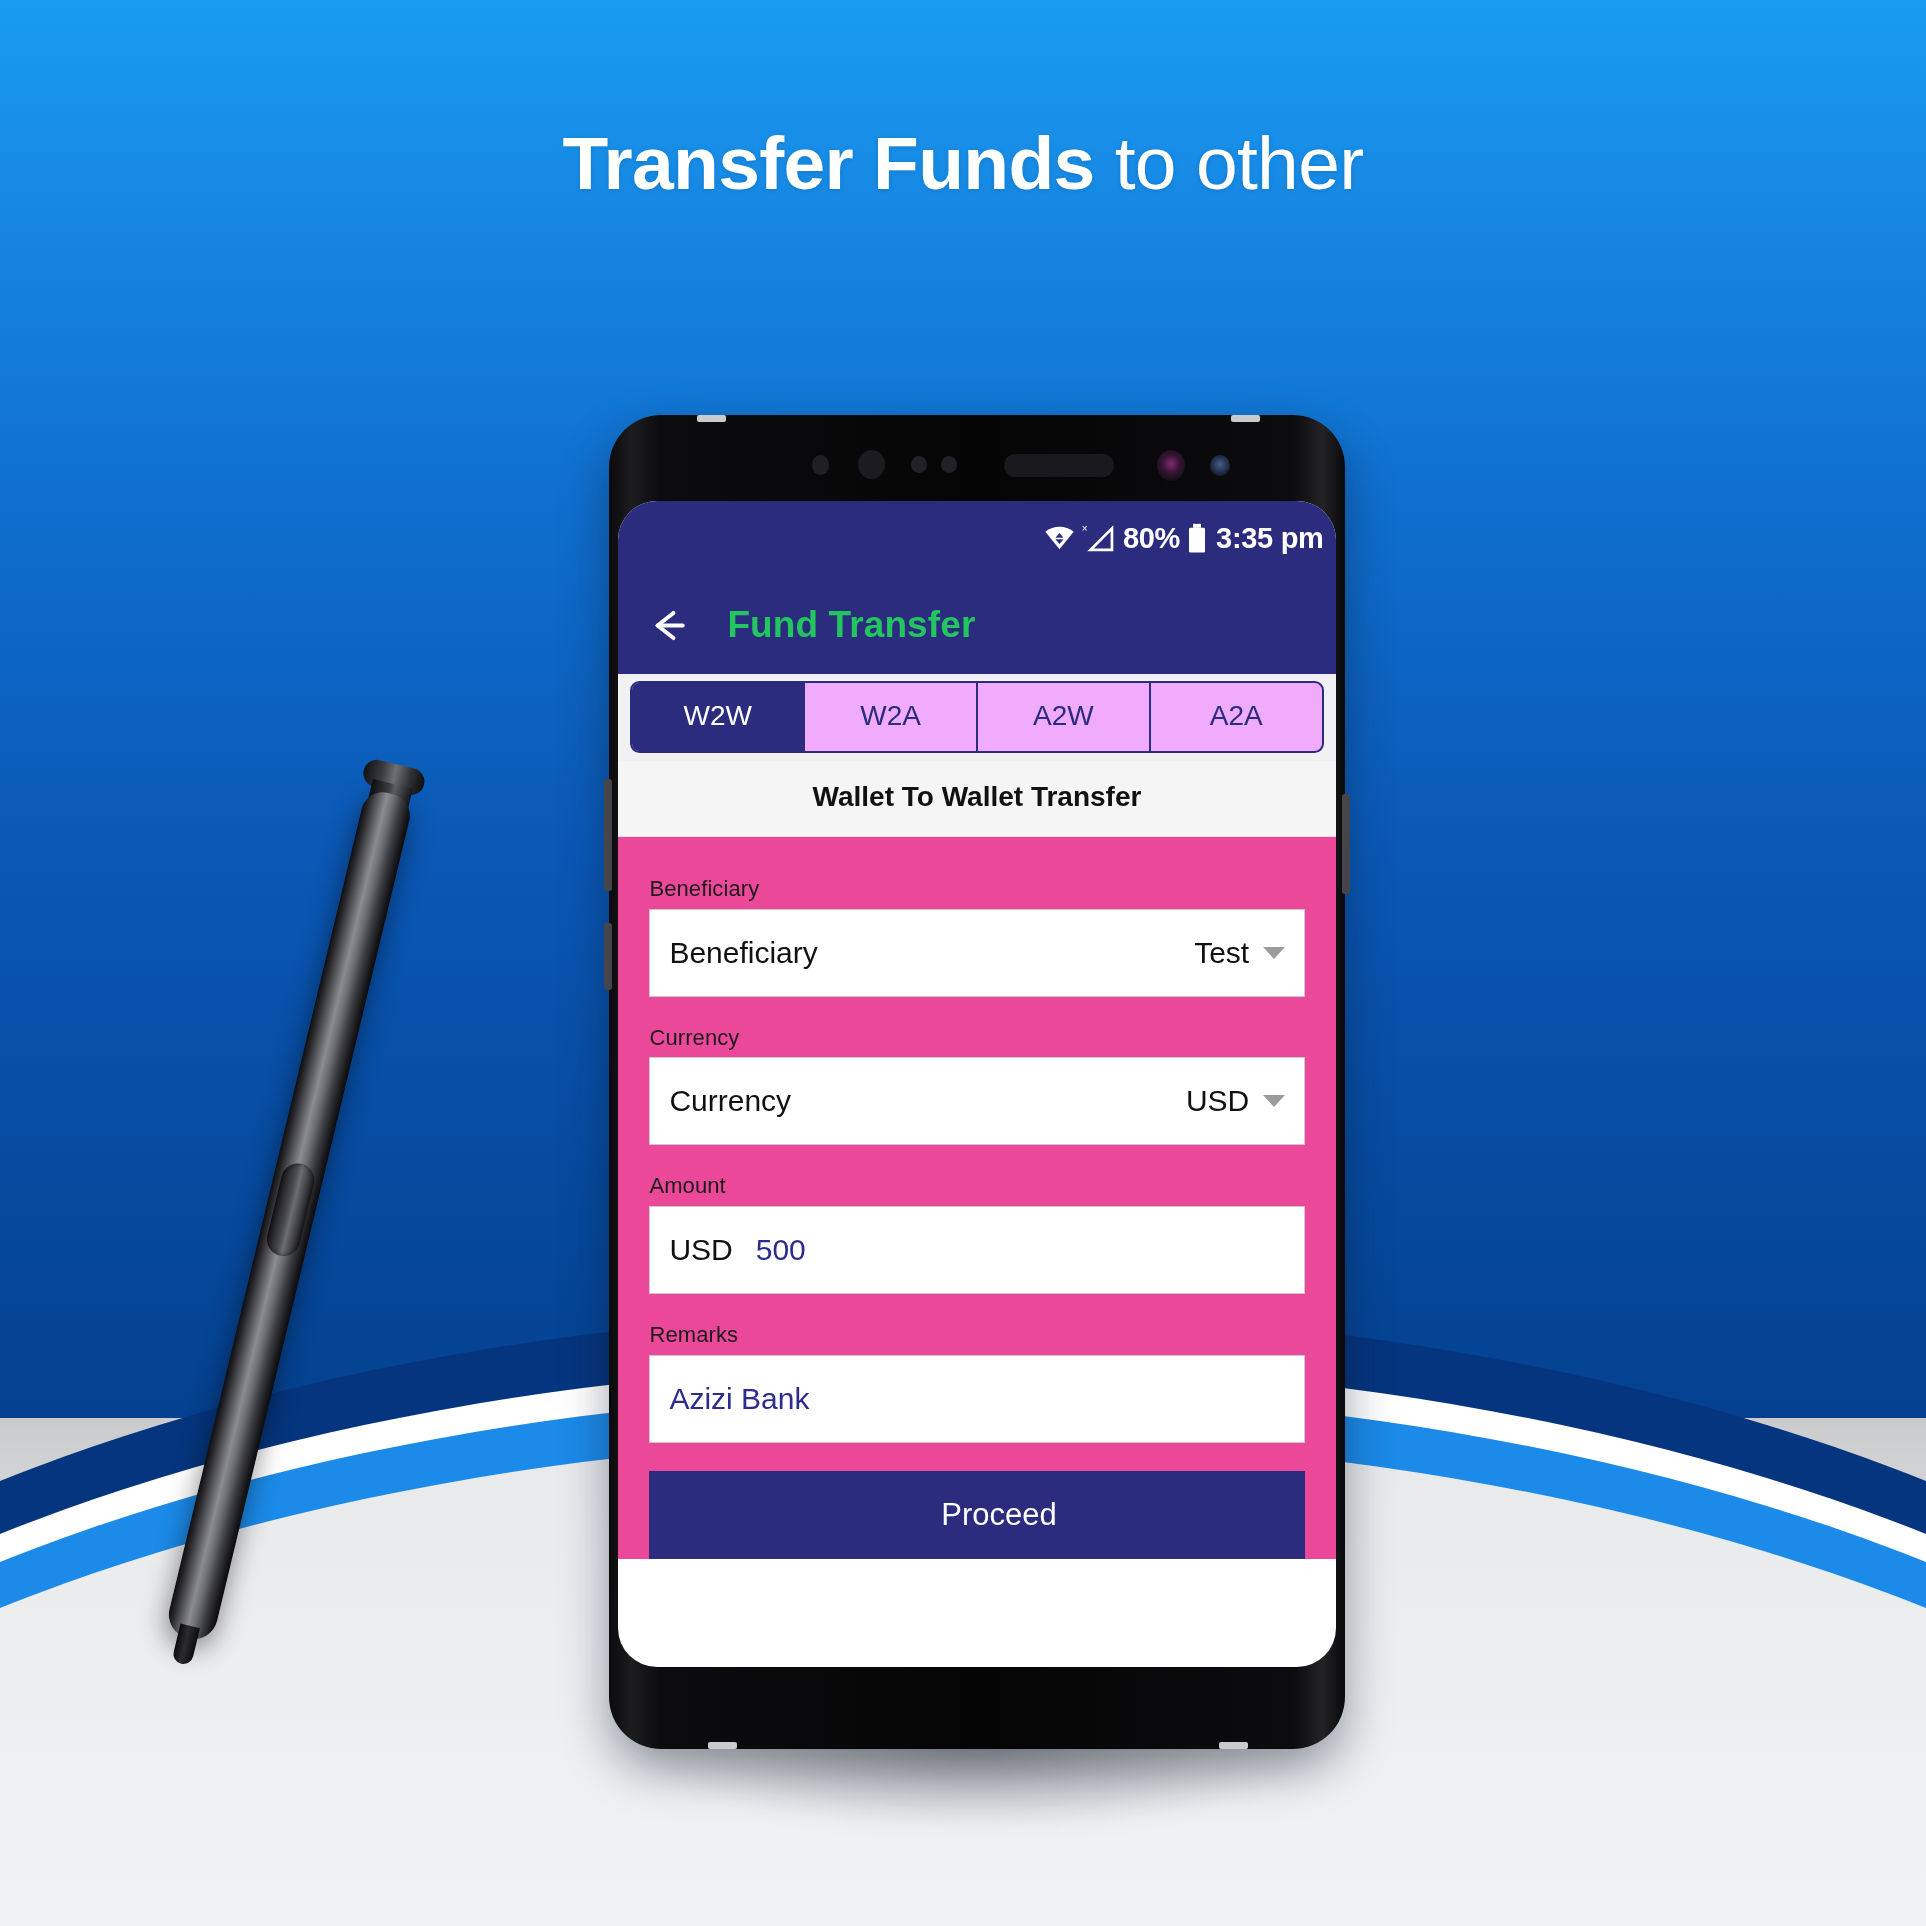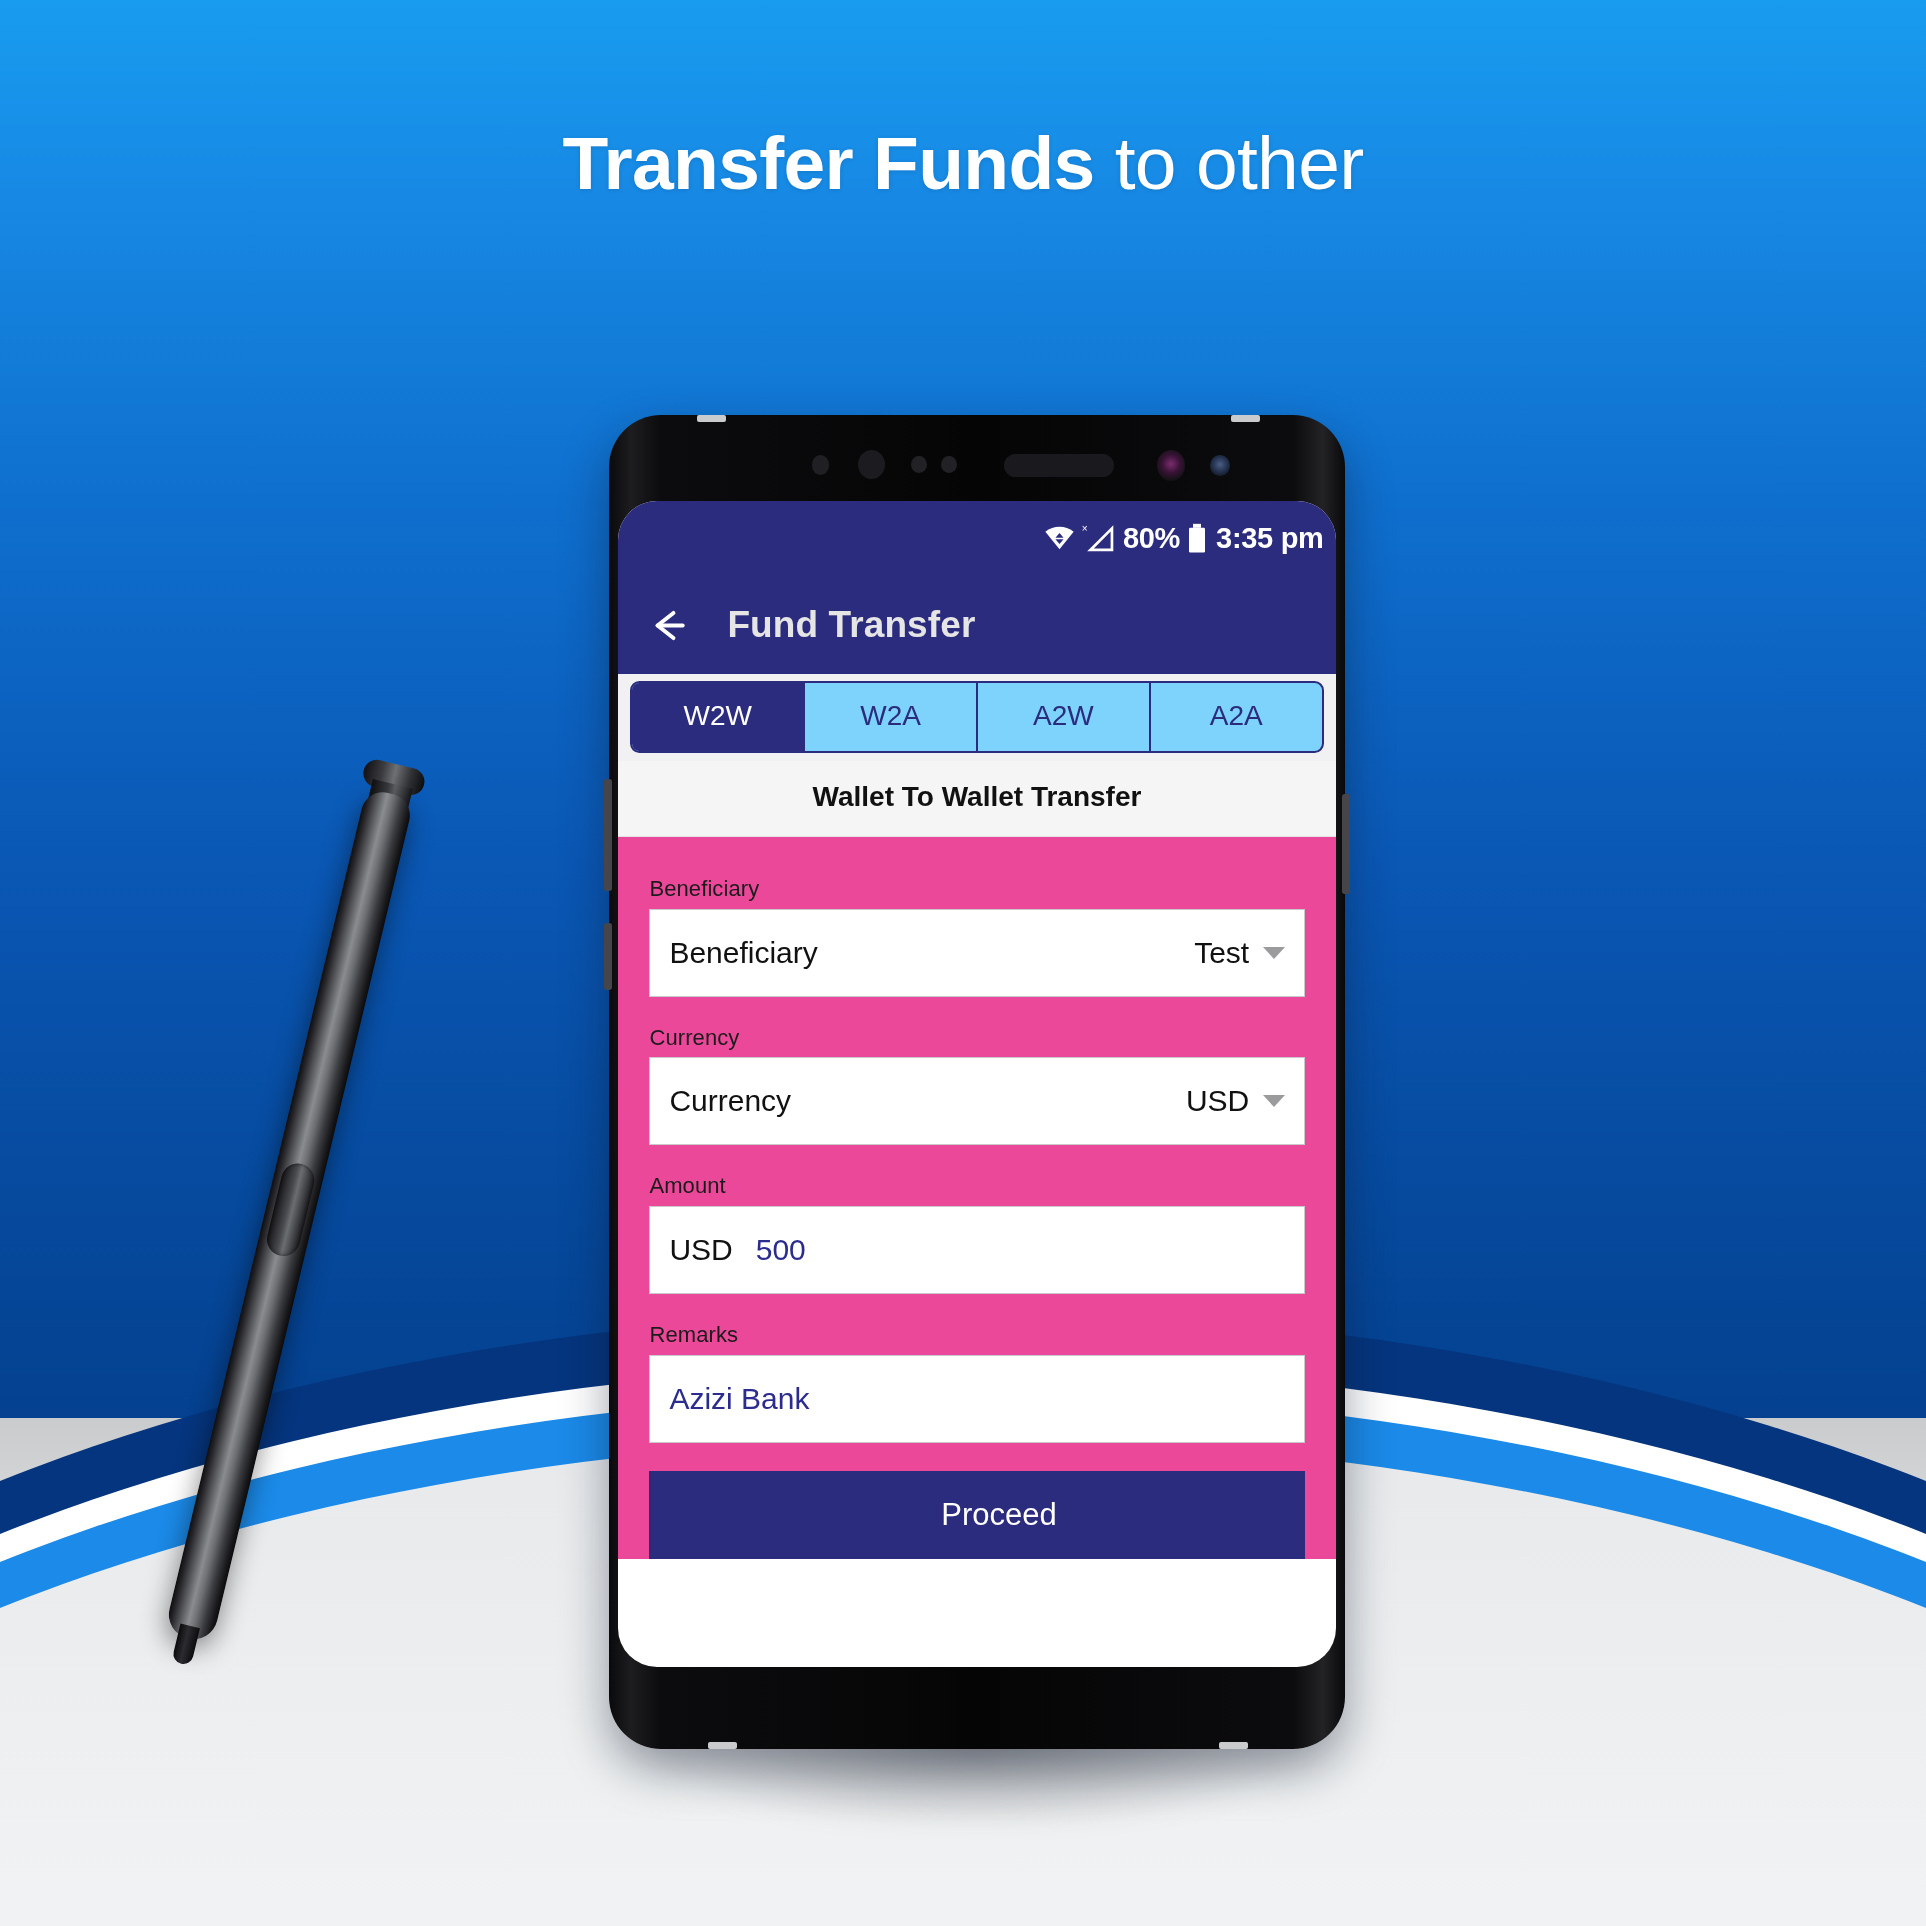--- a/index.html
+++ b/index.html
@@ -166,28 +166,28 @@
   .sb-icon{ display:flex; align-items:center; }
   #wifi-icon svg, #signal-icon svg, #battery-icon svg { display:block; }
   #battery-pct{ font-weight:bold; letter-spacing:-0.3px; }
   #clock{ font-weight:bold; letter-spacing:-0.3px; margin-left:2.7px;}
 
   #app-bar{
     height:98px; background:#2b2c7e;
     display:flex; align-items:center; padding-left:29px; gap:39px;
   }
   #back-arrow{ width:41px; height:41px; }
-  #app-title{ color:#e5e5e5; font-size:37px; font-weight:bold; letter-spacing:0.1px;}
+  #app-title{ color:#22c55e; font-size:37px; font-weight:bold; letter-spacing:0.1px;}
 
   #tab-bar{
     background:#f1f1f3; padding:6.7px 12px 8px 12px;
   }
   #tab-row{
     display:flex; border:2px solid #2b2c7e; border-radius:9.4px; overflow:hidden;
-    background:#7dd3fc;
+    background:#f0abfc;
   }
   .tab{
     flex:1; text-align:center; padding:17.4px 0 19px 0;
     font-size:28px; color:#2b2c7e; font-weight:500;
     border-right:2px solid #2b2c7e;
   }
   .tab:last-child{ border-right:none; }
   .tab.active{ background:#2b2c7e; color:#ffffff; }
 
   #section-title{

